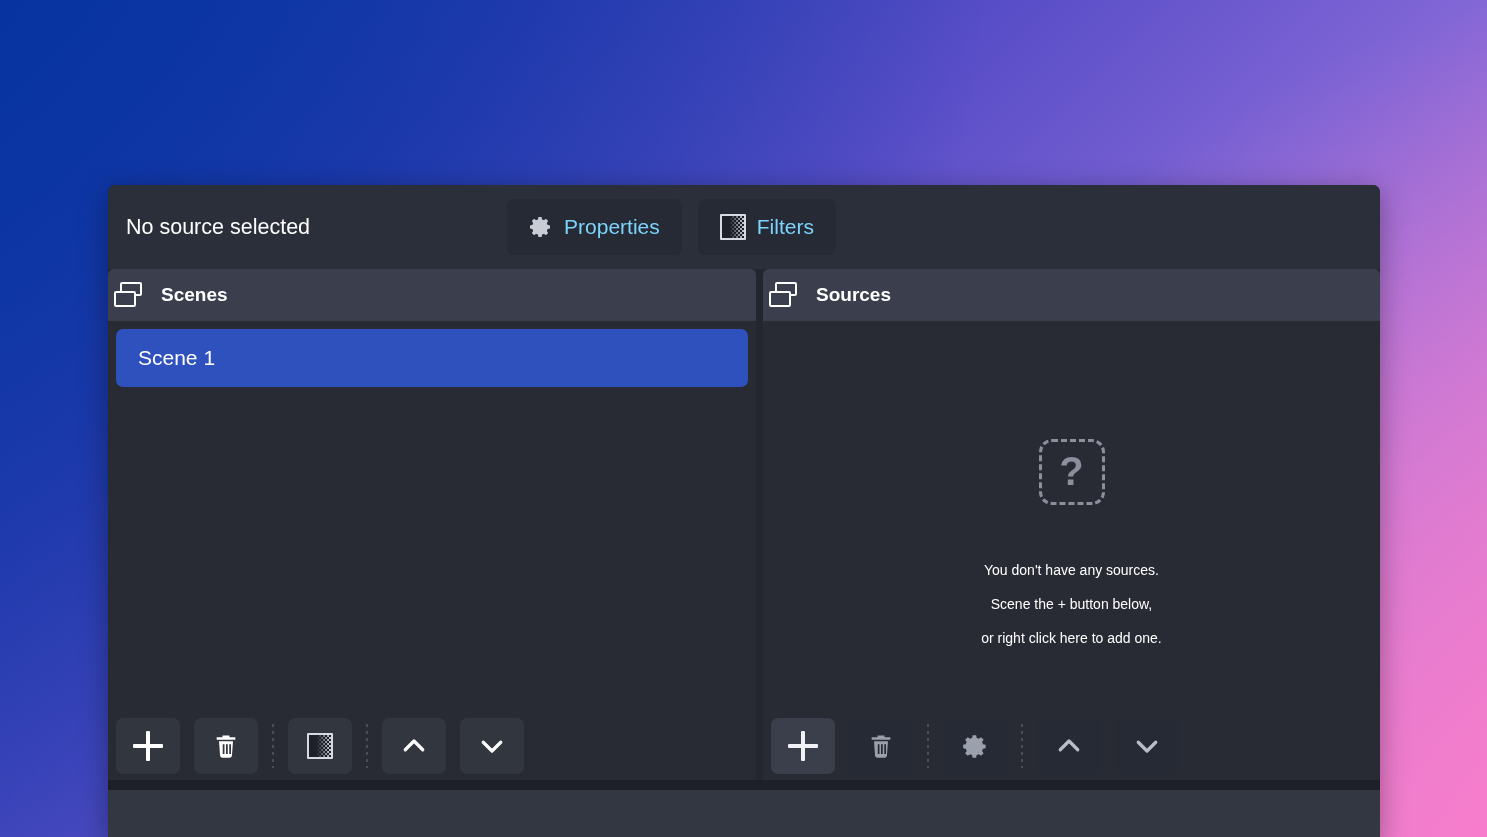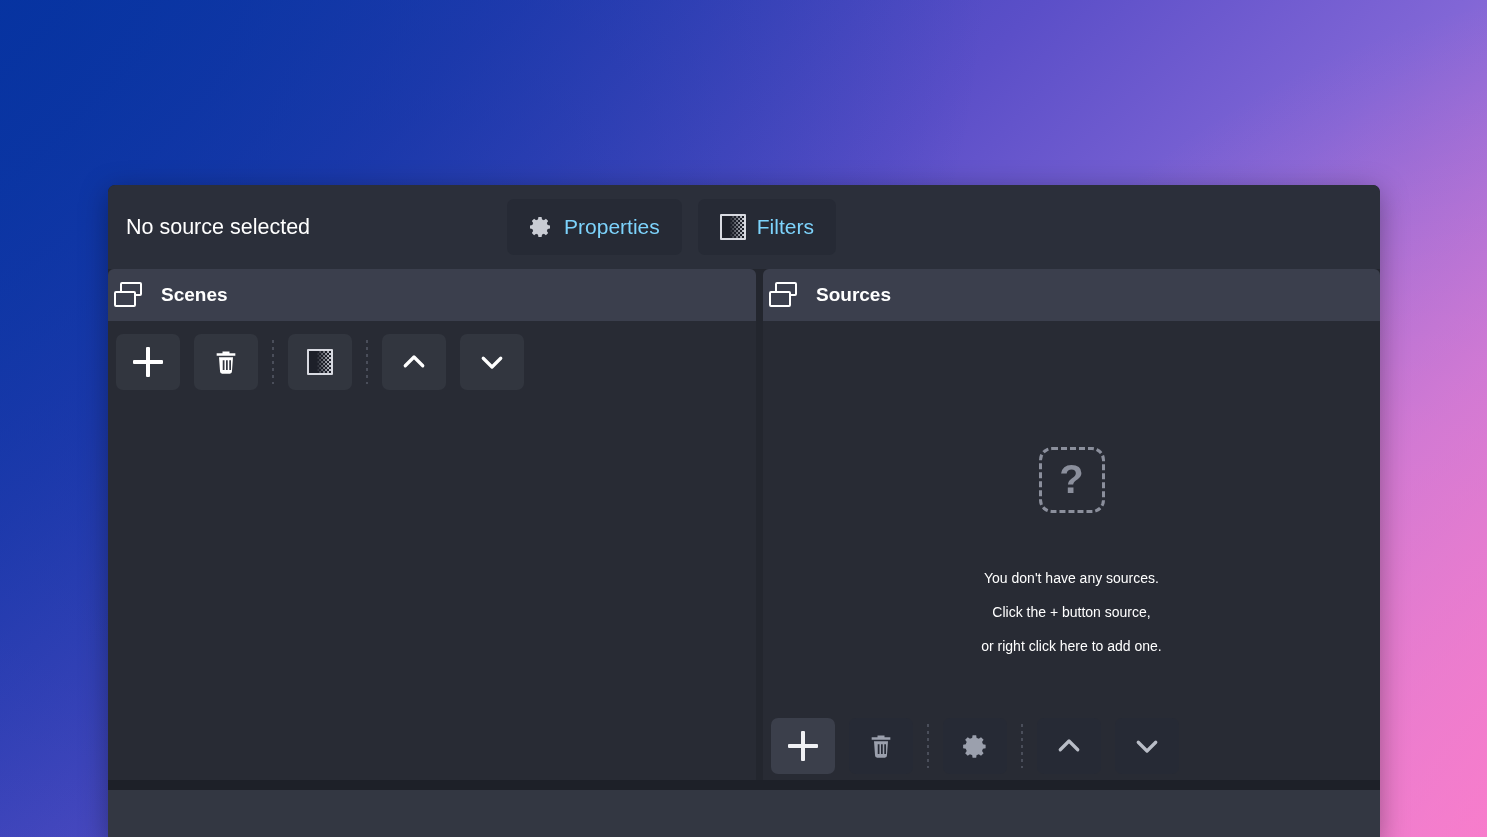--- a/index.html
+++ b/index.html
@@ -77,21 +77,21 @@
   }
 
   .panel {
     background: #282b34;
     border-radius: 6px;
     display: flex;
     flex-direction: column;
     overflow: hidden;
   }
   #scenes-panel { width: 648px; margin-right: 7px; }
-  #sources-panel { flex: 1; gap: 8px; }
+  #sources-panel { flex: 1; }
 
   .panel-header {
     height: 52px;
     background: #3b3f4d;
     display: flex;
     align-items: center;
     padding: 0 0 0 6px;
     flex-shrink: 0;
   }
   .panel-title {
@@ -264,20 +264,27 @@
   <div id="panels-row">
 
     <div class="panel" id="scenes-panel">
       <div class="panel-header">
         <span class="dock-ic">
             <i class="r1"></i>
             <i class="r2"></i>
           </span>
         <span class="panel-title">Scenes</span>
       </div>
+      <div class="panel-body">
+        <div id="scene-list">
+          <div class="scene-item selected">
+            <span>Scene 1</span>
+          </div>
+        </div>
+      </div>
       <div class="panel-toolbar">
         <button class="tool-btn">
           <span class="plus-ic"></span>
         </button>
         <button class="tool-btn">
           <span class="ic">
             <svg width="28" height="28" viewBox="0 0 24 24">
               <path fill="#ffffff" d="M9 3h6v1.6h5V6.6H4V4.6h5V3zM6 8h12l-.9 12.2A1.8 1.8 0 0115.3 22H8.7a1.8 1.8 0 01-1.8-1.8L6 8zm3.2 2.4v8.4h1.5v-8.4H9.2zm2.8 0v8.4h1.5v-8.4H12zm2.8 0v8.4h1.5v-8.4h-1.5z"></path>
             </svg>
           </span>
@@ -311,21 +318,21 @@
             <i class="r2"></i>
           </span>
         <span class="panel-title">Sources</span>
       </div>
       <div class="panel-body">
         <div id="sources-empty">
           <div id="empty-placeholder-icon">
             <span>?</span>
           </div>
           <div class="empty-line">You don't have any sources.</div>
-          <div class="empty-line">Click the + button source,</div>
+          <div class="empty-line">Scene the + button below,</div>
           <div class="empty-line">or right click here to add one.</div>
         </div>
       </div>
       <div class="panel-toolbar">
         <button class="tool-btn hover">
           <span class="plus-ic dim"></span>
         </button>
         <button class="tool-btn flat">
           <span class="ic">
             <svg width="28" height="28" viewBox="0 0 24 24">

